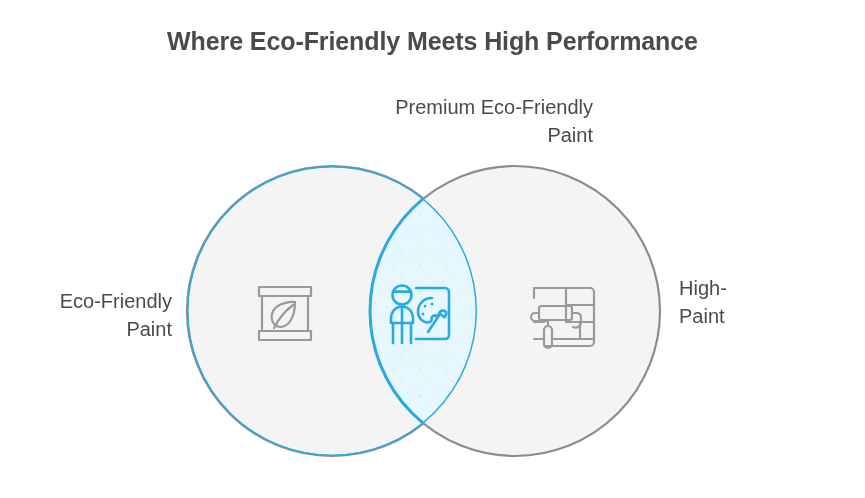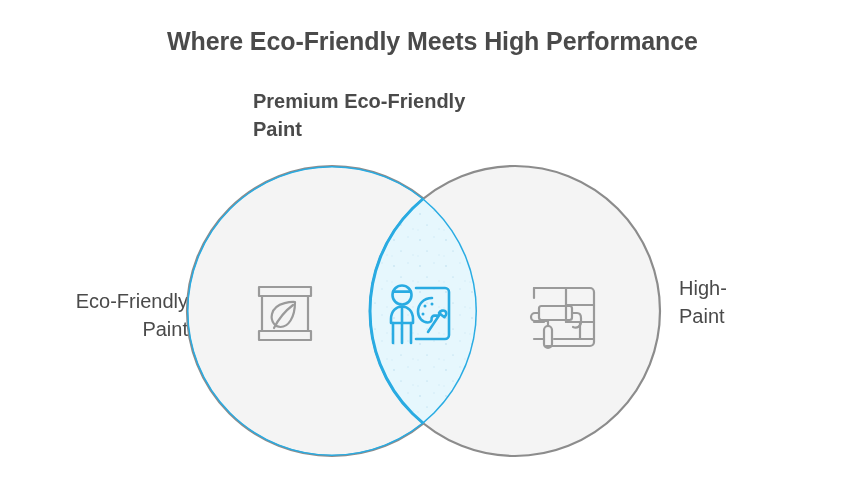--- a/index.html
+++ b/index.html
@@ -41,27 +41,26 @@
   
   .label {
     position: absolute;
     color: #4a4a4a;
     font-size: 20px;
     line-height: 1.38;
     font-weight: normal;
   }
   .label-top {
     left: 253px;
-    top: 88px;
+    top: 94px;
     width: 340px;
-    text-align: left;
-    font-weight: bold;
+    text-align: right;
   }
   .label-left {
-    left: 16px;
+    left: 0px;
     top: 288px;
     width: 172px;
     text-align: right;
   }
   .label-right {
     left: 679px;
     top: 275px;
     width: 180px;
     text-align: left;
   }

